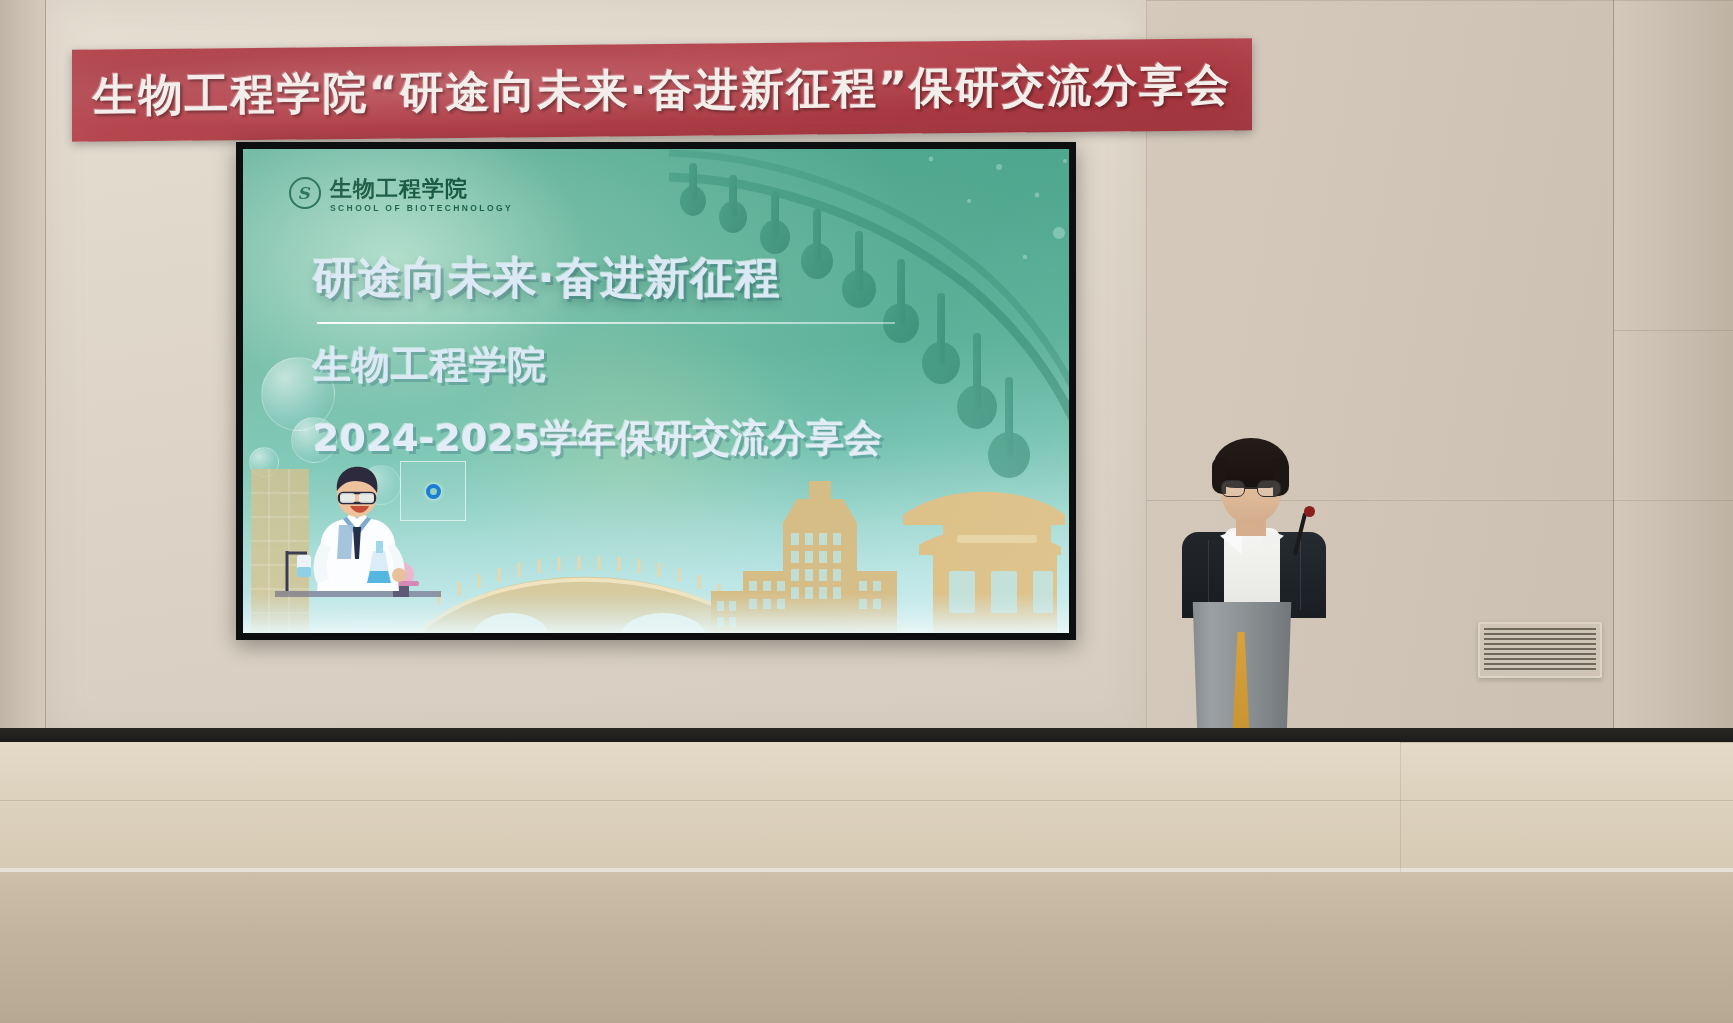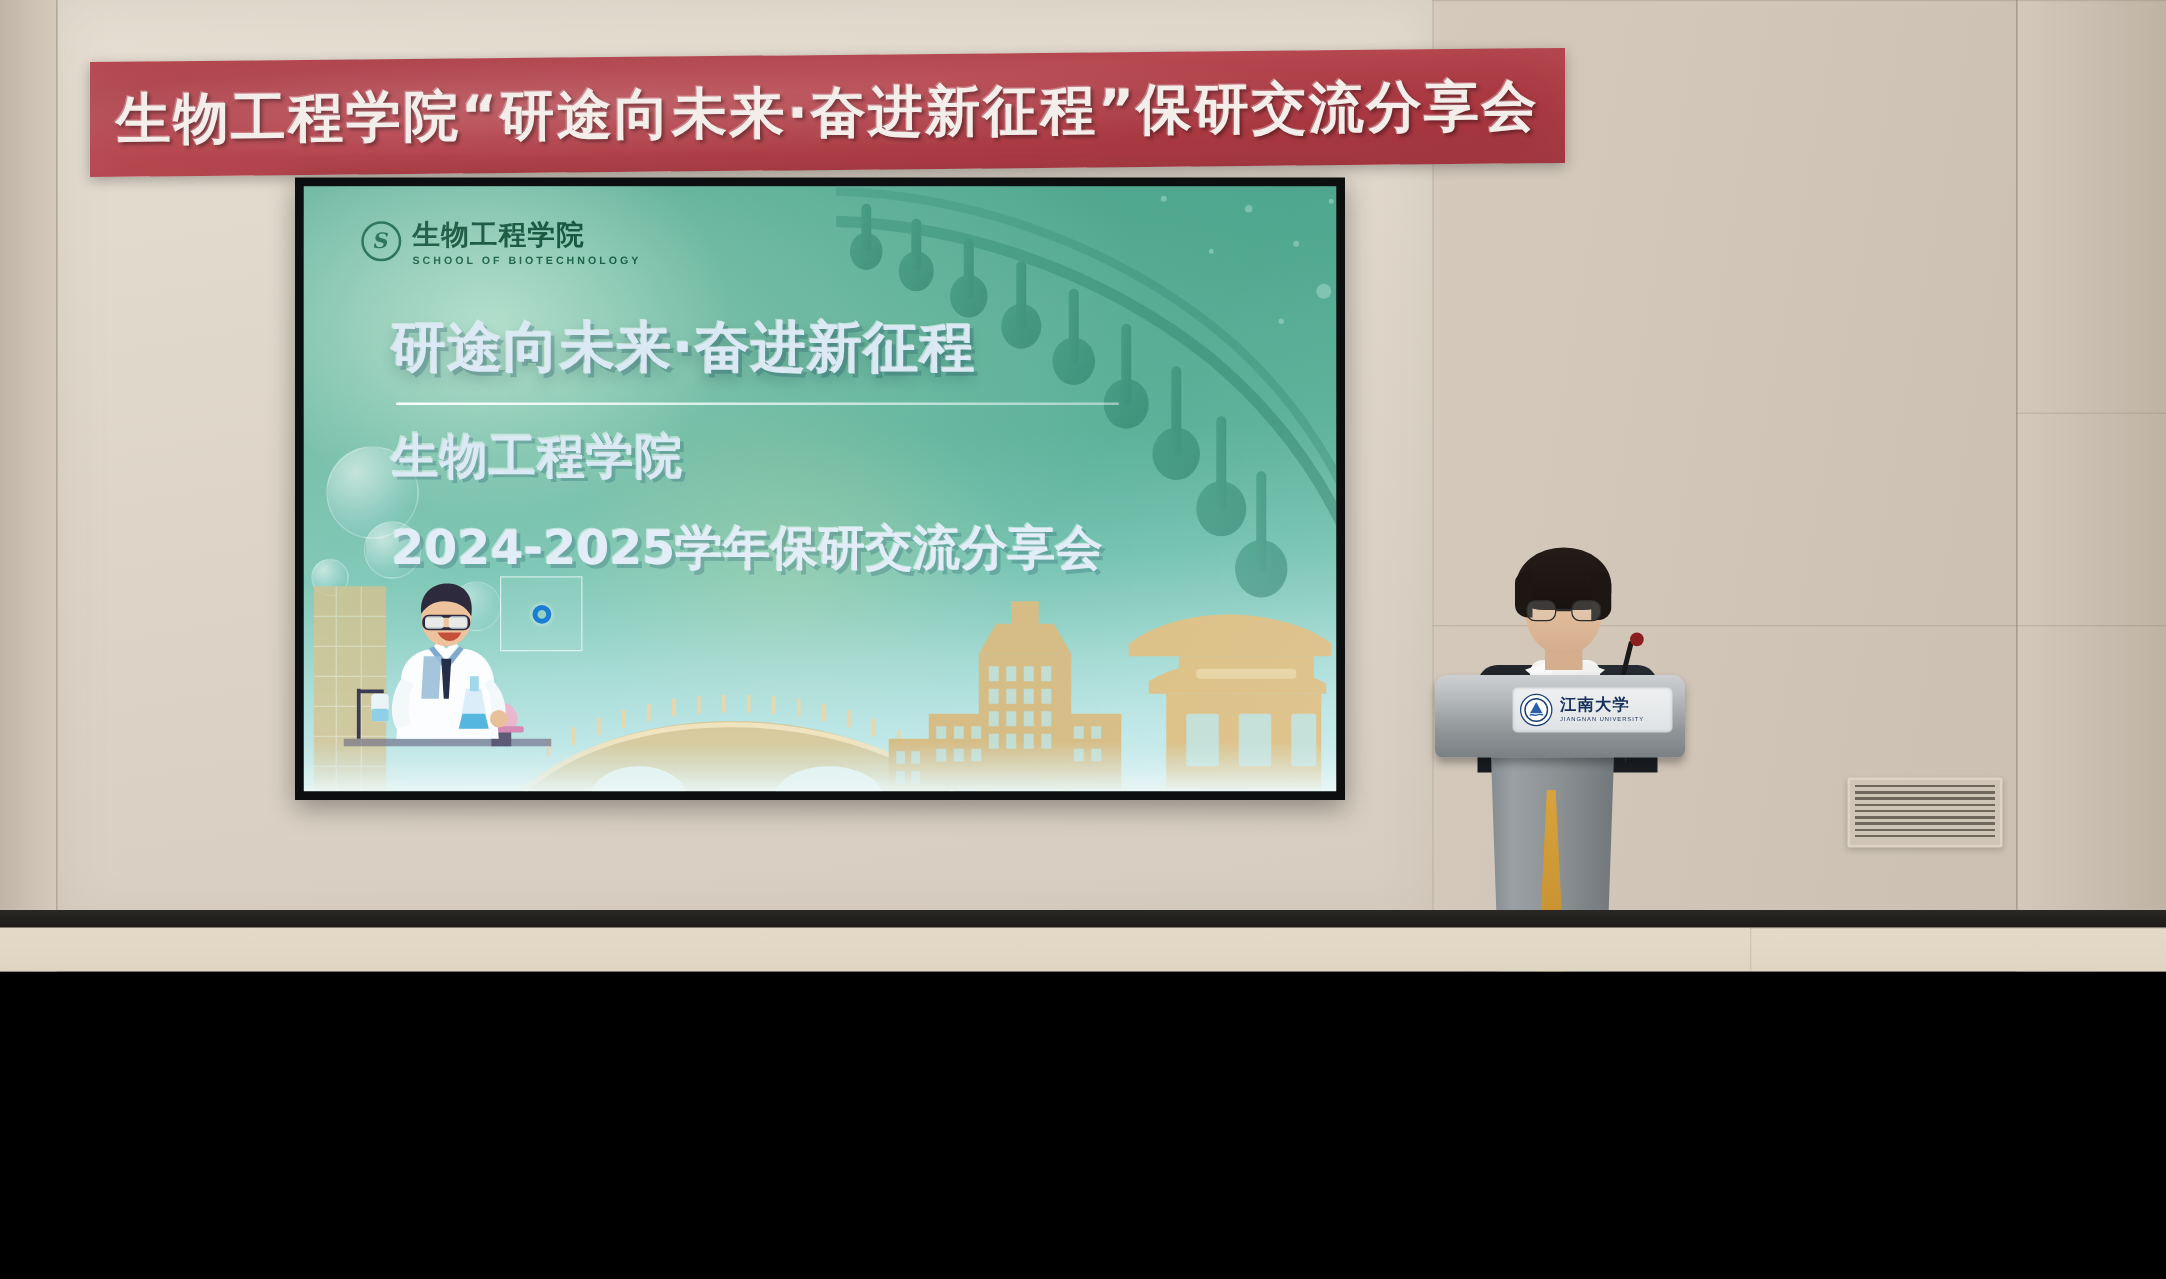--- a/index.html
+++ b/index.html
@@ -1,19 +1,19 @@
 <!DOCTYPE html>
 <html><head>
 <meta charset="utf-8">
 <style>
   * { margin:0; padding:0; box-sizing:border-box; }
   html,body { width:1733px; height:1023px; overflow:hidden; background:#000; }
   body { font-family:"Liberation Sans", sans-serif; }
 
-  #scene { position:relative; width:1733px; height:777px; overflow:hidden;
+  #scene { position:relative; width:1733px; height:1023px; overflow:hidden;
            background:linear-gradient(180deg,#d9cfc3 0%,#cfc4b6 40%,#c7bcae 100%); }
 
   
   .wall-main { position:absolute; left:0; top:0; width:1733px; height:800px;
     background:linear-gradient(100deg,#d6cabc 0%,#ded4c7 18%,#d9cec1 42%,#d2c7b9 70%,#c9beb0 100%); }
   .wall-panel-line { position:absolute; background:rgba(120,108,95,.22); height:1px; }
   .wall-panel-vline { position:absolute; background:rgba(120,108,95,.18); width:1px; }
 
   .wall-left-col { position:absolute; left:0; top:0; width:46px; height:800px;
     background:linear-gradient(90deg,#c0b4a6 0%,#cdc2b4 60%,#d4c9bb 100%);
@@ -455,35 +455,20 @@
     </div>
     <div class="sp-jacket-seam" style="left:40px;top:108px;height:70px;"></div>
     <div class="sp-jacket-seam" style="left:132px;top:108px;height:70px;"></div>
   </div>
 
   <div class="podium">
     <div class="podium-mic"></div>
     <div class="podium-mic-head"></div>
     <div class="podium-body"></div>
     <div class="podium-stripe"></div>
-    <div class="podium-top">
-      <div class="podium-plate">
-        <div class="uni-mark">
-          <svg width="20" height="20" viewBox="0 0 20 20">
-            <circle cx="10" cy="10" r="9" fill="none" stroke="#1b3f78" stroke-width="1.2"></circle>
-            <path d="M10 3.6 L15 12.6 L5 12.6 Z" fill="#2a5fa8"></path>
-            <path d="M4.6 14.2 C7 12.8 9 15.2 11.2 13.8 C13 12.7 14.4 14.4 15.6 13.6" fill="none" stroke="#2a5fa8" stroke-width="1.1"></path>
-          </svg>
-        </div>
-        <div>
-          <div class="uni-cn">江南大学</div>
-          <div class="uni-en">JIANGNAN UNIVERSITY</div>
-        </div>
-      </div>
-    </div>
     <svg class="podium-cable" viewBox="0 0 30 46">
       <path d="M14 0 C4 12 22 20 12 32 C6 39 10 44 6 46" fill="none" stroke="#2b2b2b" stroke-width="2.4"></path>
     </svg>
   </div>
 
   <div class="baseboard"></div>
   <div class="stage-top"></div>
   <div class="stage-edge"></div>
   <div class="stage-front"></div>
   <div class="floor-seam" style="left:0;top:800px;width:1733px;"></div>

